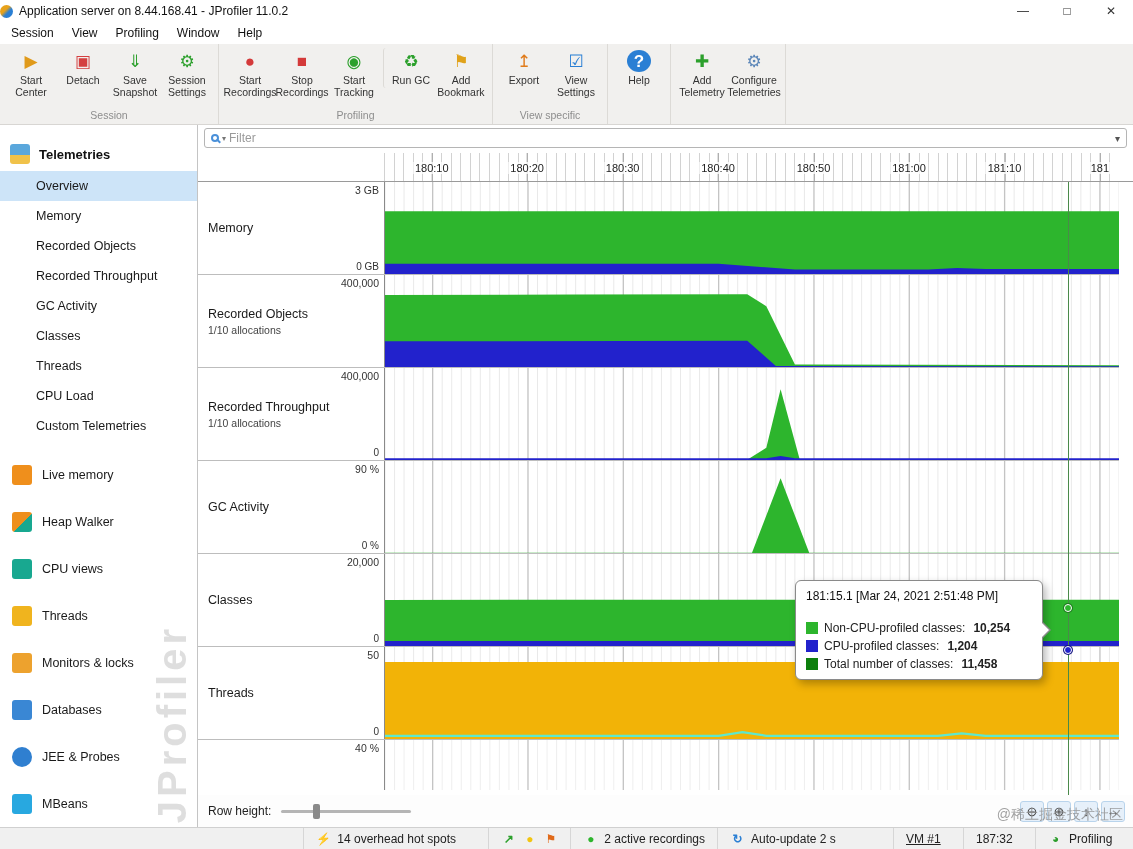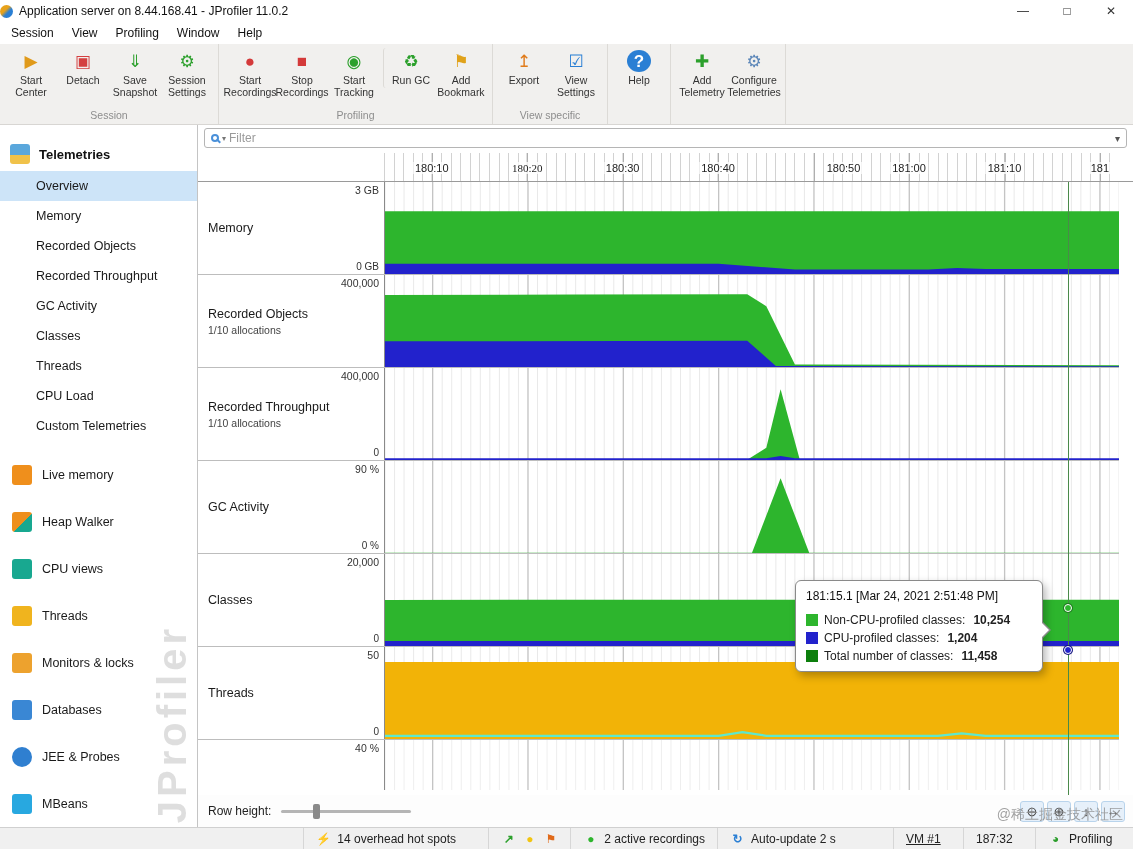--- a/index.html
+++ b/index.html
@@ -74,21 +74,21 @@
   .row-chart svg { position:absolute; inset:0; width:100%; height:100%; display:block; }
 
   
   .cursor { position:absolute; top:0; bottom:0; width:1px; background:#4a8a4a; left:calc((100% - 200px) * 0.93 + 186px); z-index:4; }
   .dot { position:absolute; width:8px; height:8px; border-radius:50%; left:-3.5px; border:1px solid #fff; }
   .dot-g { top:422px; background:#2db52d; box-shadow:0 0 0 1px #1f7a1f; }
   .dot-b { top:464px; background:#2222cc; box-shadow:0 0 0 1px #151580; }
   .tooltip { position:absolute; left:597px; top:398px; width:248px; background:#fff; border:1px solid #8a8a8a; border-radius:6px; box-shadow:3px 4px 8px rgba(0,0,0,.28); padding:8px 10px; z-index:6; }
   .tooltip::before { content:""; position:absolute; right:-9px; top:40px; border:9px solid transparent; border-right-width:0; border-left-color:#8a8a8a; }
   .tooltip::after { content:""; position:absolute; right:-7px; top:41px; border:8px solid transparent; border-right-width:0; border-left-color:#fff; }
-  .tt-title { font-size:12px; color:#111; margin-bottom:10px; }
+  .tt-title { font-size:12px; color:#111; margin-bottom:18px; }
   .tt-row { display:flex; align-items:center; gap:6px; margin-top:4px; font-size:12px; }
   .tt-swatch { width:12px; height:12px; flex:0 0 auto; }
   .tt-val { font-weight:bold; margin-left:2px; }
 
   
   .controls { height:32px; flex:0 0 auto; display:flex; align-items:center; padding:0 8px 0 10px; gap:10px; background:#fdfdfd; }
   .slider { width:130px; height:3px; background:#b5b5b5; position:relative; border-radius:2px; }
   .shandle { position:absolute; left:24%; top:-6px; width:7px; height:15px; background:#8a8a8a; border-radius:2px; }
   .spacer { flex:1; }
   .zoombtns { display:flex; gap:3px; }
@@ -270,24 +270,24 @@
           <span class="mag"></span>
           <span class="magdrop">▾</span>
           <input placeholder="Filter" style="">
           <span class="combo">▾</span>
         </div>
       </div>
 
       <div class="timeline">
         <div class="tickstrip">
             <span class="tlabel" style="left: 6.49351%;">180:10</span>
-            <span class="tlabel" style="left: 19.4805%; font-family: Liberation Serif, serif;">180:20</span>
+            <span class="tlabel" style="left: 19.4805%;">180:20</span>
             <span class="tlabel" style="left: 32.4675%;">180:30</span>
             <span class="tlabel" style="left: 45.4545%; text-align: center;">180:40</span>
-            <span class="tlabel" style="left: 58.4416%; margin-left: 30px;">180:50</span>
+            <span class="tlabel" style="left: 58.4416%;">180:50</span>
             <span class="tlabel" style="left: 71.4286%;">181:00</span>
             <span class="tlabel" style="left: 84.4156%;">181:10</span>
             <span class="tlabel" style="left: 97.4026%;">181</span>
           </div>
       </div>
 
       <div class="rows">
         <div class="row">
             <div class="row-label">
               <div class="row-title">Memory</div>

